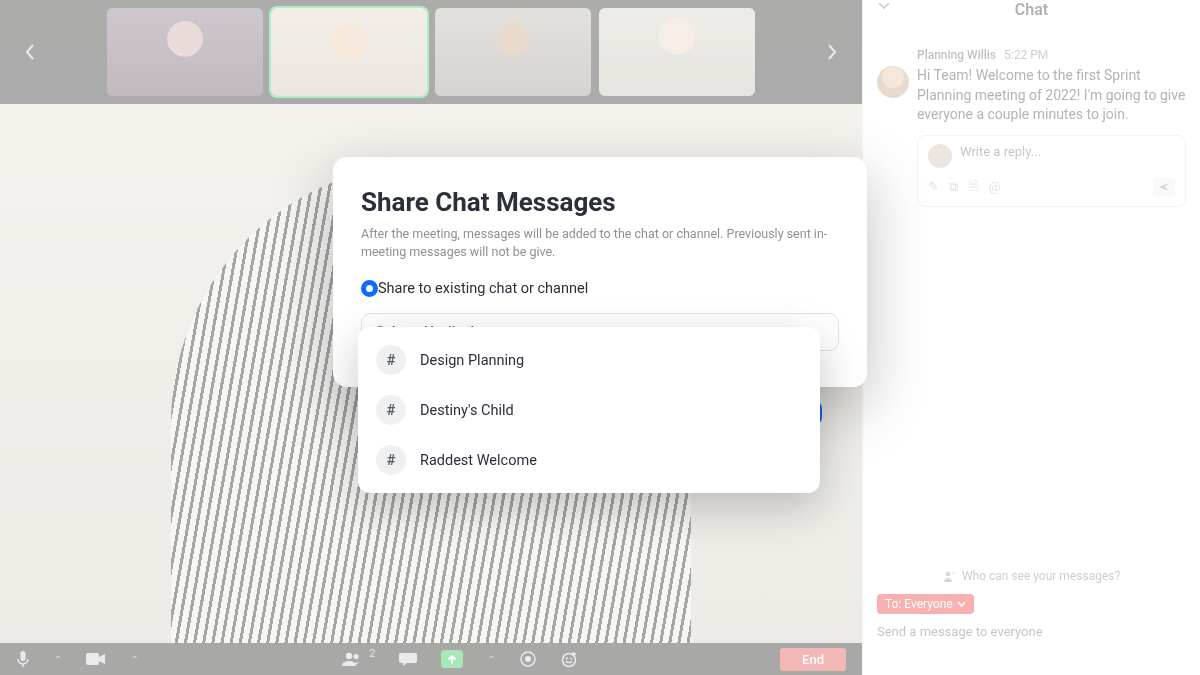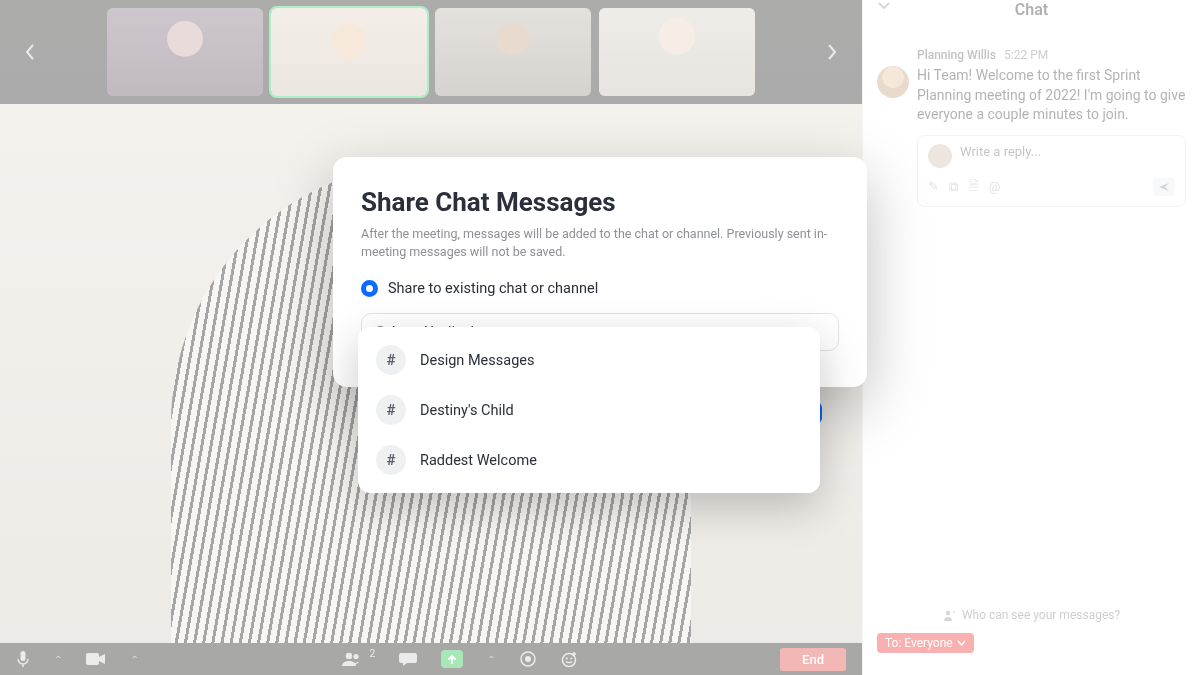--- a/index.html
+++ b/index.html
@@ -53,30 +53,30 @@
 .msg-row { display:flex; gap:8px; }
 .avatar { width:32px; height:32px; border-radius:50%; background: radial-gradient(circle at 50% 35%, #e6c9a8 40%, #c9a98a 42%); flex-shrink:0; }
 .msg-text { font-size:14px; color:#4a4a4a; line-height:1.4; }
 .reply-box { margin-top:10px; margin-left:40px; border:1px solid #e2e2e2; border-radius:8px; padding:8px 10px; }
 .reply-box .reply-row { display:flex; align-items:flex-start; gap:8px; }
 .reply-box .mini-avatar { width:24px; height:24px; border-radius:50%; background:#d2c4b0; }
 .reply-box input { border:none; outline:none; flex:1; font-size:13px; color:#888; }
 .reply-tools { display:flex; gap:10px; margin-top:8px; color:#b8b8b8; font-size:13px; align-items:center; }
 .reply-tools .send { margin-left:auto; background:#eef0f2; width:22px; height:18px; border-radius:4px; display:flex; align-items:center; justify-content:center; color:#888; }
 
-.chat-footer { padding:10px 14px 16px; }
+.chat-footer { padding:10px 14px 32px; }
 .who-line { text-align:center; font-size:12px; color:#8a8a8a; margin-bottom:10px; display:flex; align-items:center; justify-content:center; gap:6px; }
 .to-chip { display:inline-flex; align-items:center; gap:4px; background:#ef4444; color:#fff; font-size:12px; padding:3px 8px; border-radius:4px; margin-bottom:6px; }
 .send-input { width:100%; border:none; outline:none; font-size:13px; color:#999; padding:4px 0; }
 
 
 .modal { position:absolute; z-index:100; left:333px; top:147px; width:534px; background:#fff; border-radius:14px; box-shadow: 0 20px 60px rgba(0,0,0,.25); padding:30px 28px 36px;margin-top:10px; }
 .modal h1 { font-size:26px; font-weight:700; color:#2a2f3a; margin-bottom:8px; }
 .modal .sub { font-size:12.5px; color:#8d9096; line-height:1.4; margin-bottom:20px; }
-.radio-row { display:flex; align-items:center; gap:10px; margin-bottom:16px; }
+.radio-row { display:flex; align-items:center; margin-bottom:16px; }
 .radio { width:17px; height:17px; border-radius:50%; border:5px solid #0b6cff; background:#fff; }
 .radio-label { font-size:14.5px; color:#2a2f3a; }
 .search-wrap { border:1px solid #e1e3e6; border-radius:10px; padding:10px 12px; display:flex; align-items:center; gap:0; }
 .search-wrap input { border:none; outline:none; flex:1; font-size:14px; color:#3a3f48; }
 .search-icon { color:#8d9096; }
 
 
 .dropdown { position:absolute; z-index:101; left:358px; top:327px; width:462px; background:#fff; border-radius:12px; box-shadow: 0 14px 44px rgba(0,0,0,.22); padding:8px 0; }
 .dd-item { display:flex; align-items:center; gap:14px; padding:10px 18px; cursor:pointer; }
 .hash { width:30px; height:30px; border-radius:50%; background:#eef0f2; display:flex; align-items:center; justify-content:center; color:#5a5f68; font-weight:600; font-size:15px; }
@@ -225,49 +225,50 @@
           <text x="9" y="6" font-size="6" fill="#9aa0a8">?</text>
         </svg>
       <span>Who can see your messages?</span>
     </div>
     <div class="to-chip">
       <span>To: Everyone</span>
       <svg width="9" height="7" viewBox="0 0 9 7">
           <path d="M1 1l3.5 4L8 1" stroke="#fff" stroke-width="1.5" fill="none"></path>
         </svg>
     </div>
+    <input class="send-input" placeholder="Send a message to everyone" style="">
   </div>
 </div>
 
 <div class="dim-overlay"></div>
 
 <div class="btn-peek"></div>
 
 <div class="modal">
   <h1>Share Chat Messages</h1>
-  <div class="sub">After the meeting, messages will be added to the chat or channel. Previously sent in-meeting messages will not be saved.</div>
+  <div class="sub">After the meeting, messages will be added to the chat or channel. Previously sent in-meeting messages will not be give.</div>
   <div class="radio-row">
     <div class="radio"></div>
     <div class="radio-label">Share to existing chat or channel</div>
   </div>
   <div class="search-wrap">
     <span class="search-icon">
       <svg width="15" height="15" viewBox="0 0 15 15">
           <circle cx="6.2" cy="6.2" r="4.6" stroke="#8d9096" stroke-width="1.6" fill="none"></circle>
           <line x1="10" y1="10" x2="14" y2="14" stroke="#8d9096" stroke-width="1.6"></line>
         </svg>
     </span>
     <input value="Anna Youjin Jason" style="">
   </div>
 </div>
 
 <div class="dropdown">
   <div class="dd-item">
     <div class="hash">#</div>
-    <div class="dd-label">Design Messages</div>
+    <div class="dd-label">Design Planning</div>
   </div>
   <div class="dd-item">
     <div class="hash">#</div>
     <div class="dd-label">Destiny's Child</div>
   </div>
   <div class="dd-item">
     <div class="hash">#</div>
     <div class="dd-label">Raddest Welcome</div>
   </div>
 </div>

